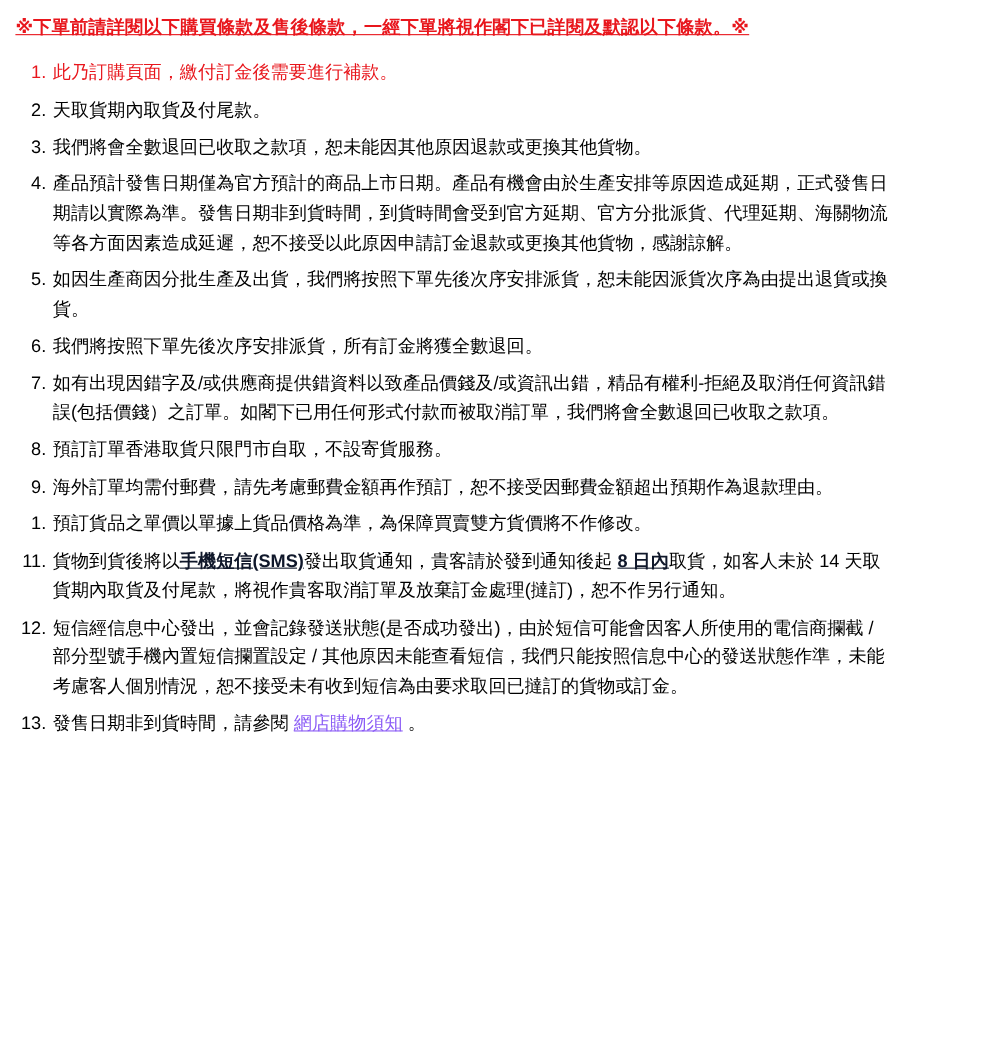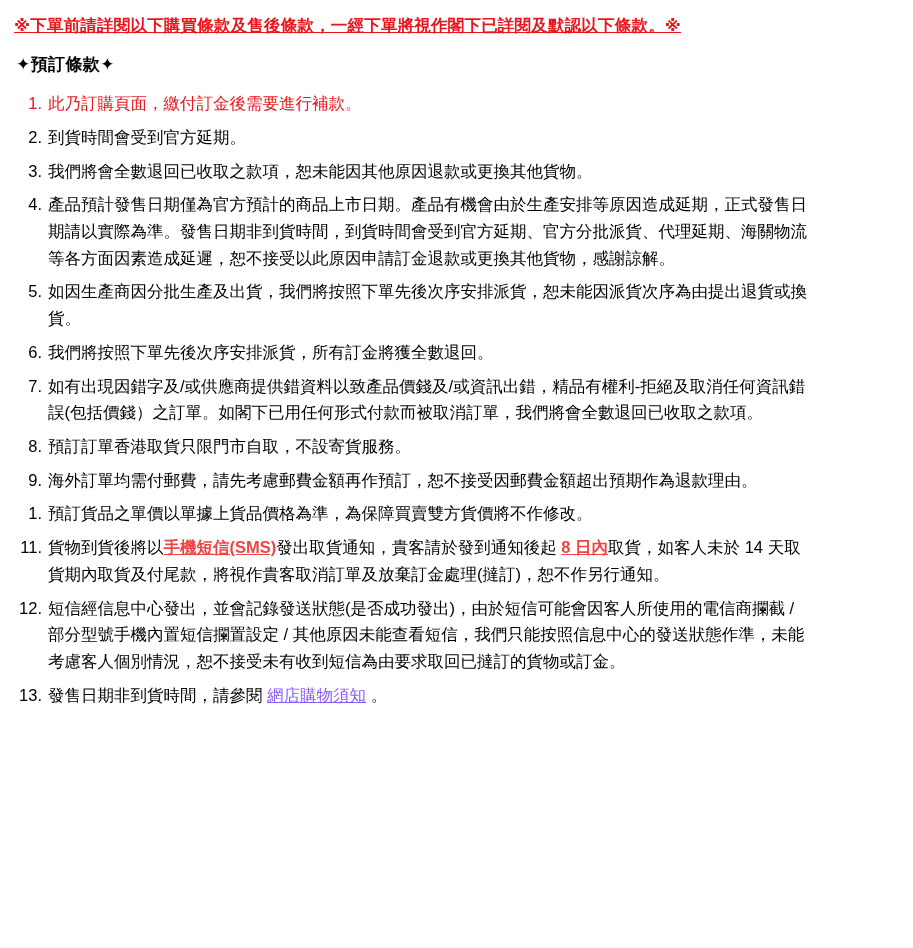--- a/index.html
+++ b/index.html
@@ -54,43 +54,42 @@
     top: 0;
     width: 28px;
     text-align: right;
     font-size: 16.5px;
     line-height: 1.62;
   }
   li.red, li.red .num {
     color: #e8161c;
   }
   .u-red {
-    color: #ef4444;
+    color: #0f172a;
     text-decoration: underline;
     font-weight: bold;
   }
   .link {
     color: #8b5cf6;
     text-decoration: underline;
   }
 </style>
 </head>
 <body>
 
 <div class="page">
 
   <div class="headline">
     <span class="uline">※下單前請詳閱以下購買條款及售後條款，一經下單將視作閣下已詳閱及默認以下條款。※</span>
   </div>
 
-  <div class="section-title">✦預訂條款✦</div>
 
   <ol class="terms" id="terms-list">
       <li class="red"><span class="num">1.</span><span>此乃訂購頁面，繳付訂金後需要進行補款。</span></li>
-      <li><span class="num">2.</span><span>到貨時間會受到官方延期。</span></li>
+      <li><span class="num">2.</span><span>天取貨期內取貨及付尾款。</span></li>
       <li><span class="num">3.</span><span>我們將會全數退回已收取之款項，恕未能因其他原因退款或更換其他貨物。</span></li>
       <li><span class="num">4.</span><span>產品預計發售日期僅為官方預計的商品上市日期。產品有機會由於生產安排等原因造成延期，正式發售日期請以實際為準。發售日期非到貨時間，到貨時間會受到官方延期、官方分批派貨、代理延期、海關物流等各方面因素造成延遲，恕不接受以此原因申請訂金退款或更換其他貨物，感謝諒解。</span></li>
       <li><span class="num">5.</span><span>如因生產商因分批生產及出貨，我們將按照下單先後次序安排派貨，恕未能因派貨次序為由提出退貨或換貨。</span></li>
       <li><span class="num">6.</span><span>我們將按照下單先後次序安排派貨，所有訂金將獲全數退回。</span></li>
       <li><span class="num">7.</span><span>如有出現因錯字及/或供應商提供錯資料以致產品價錢及/或資訊出錯，精品有權利-拒絕及取消任何資訊錯誤(包括價錢）之訂單。如閣下已用任何形式付款而被取消訂單，我們將會全數退回已收取之款項。</span></li>
       <li><span class="num">8.</span><span>預訂訂單香港取貨只限門市自取，不設寄貨服務。</span></li>
       <li><span class="num">9.</span><span>海外訂單均需付郵費，請先考慮郵費金額再作預訂，恕不接受因郵費金額超出預期作為退款理由。</span></li>
       <li><span class="num">1.</span><span>預訂貨品之單價以單據上貨品價格為準，為保障買賣雙方貨價將不作修改。</span></li>
       <li><span class="num">11.</span><span><span>貨物到貨後將以</span><span class="u-red">手機短信(SMS)</span><span>發出取貨通知，貴客請於發到通知後起 </span><span class="u-red">8 日內</span><span>取貨，如客人未於 14 天取貨期內取貨及付尾款，將視作貴客取消訂單及放棄訂金處理(撻訂)，恕不作另行通知。</span></span></li>
       <li><span class="num">12.</span><span>短信經信息中心發出，並會記錄發送狀態(是否成功發出)，由於短信可能會因客人所使用的電信商攔截 / 部分型號手機內置短信攔置設定 / 其他原因未能查看短信，我們只能按照信息中心的發送狀態作準，未能考慮客人個別情況，恕不接受未有收到短信為由要求取回已撻訂的貨物或訂金。</span></li>

